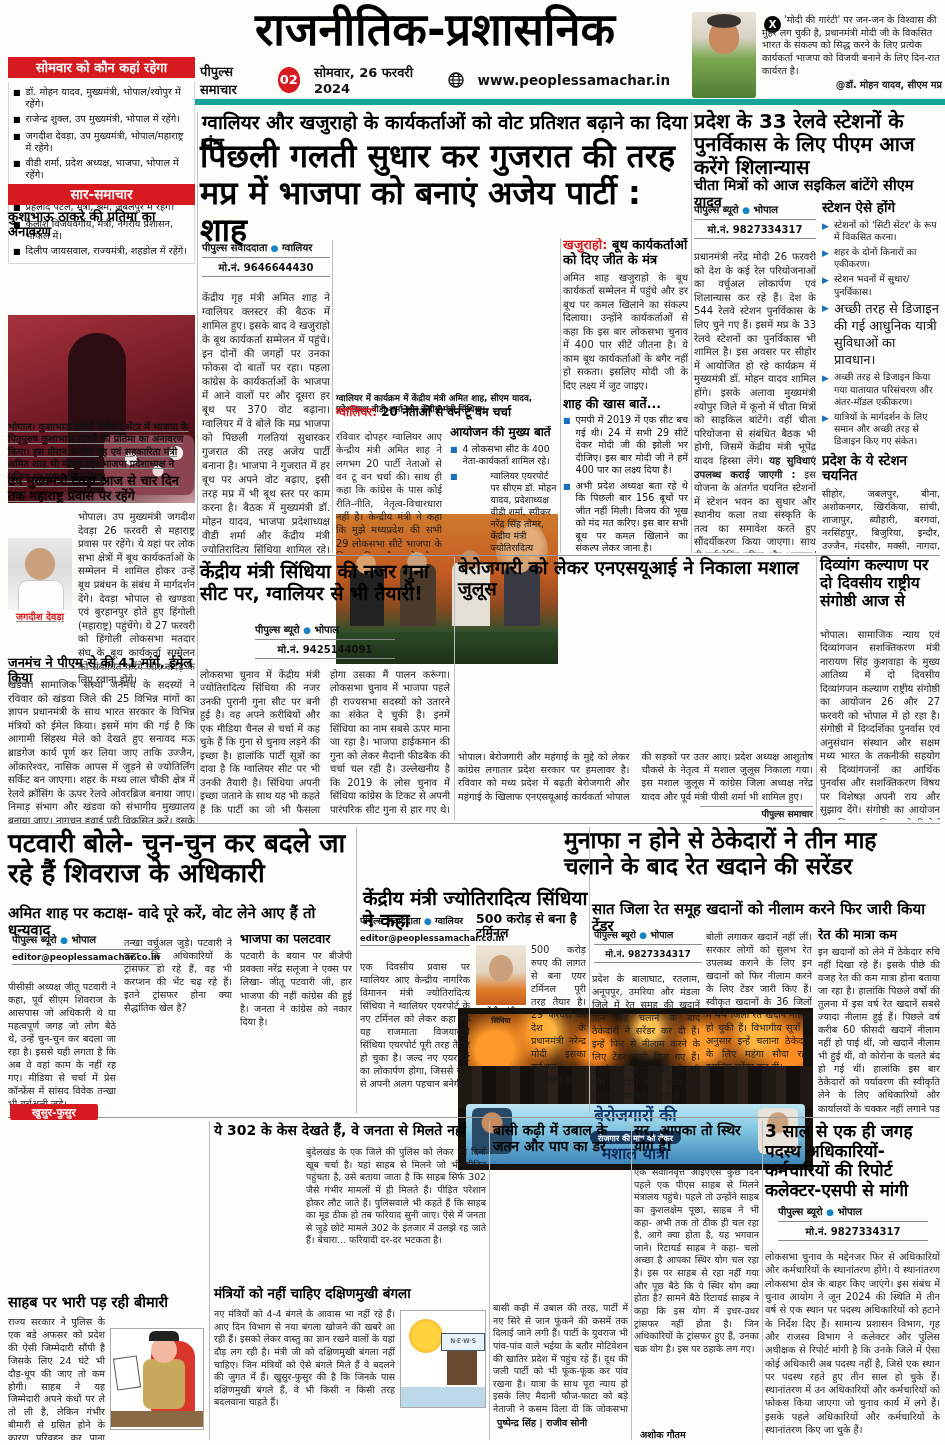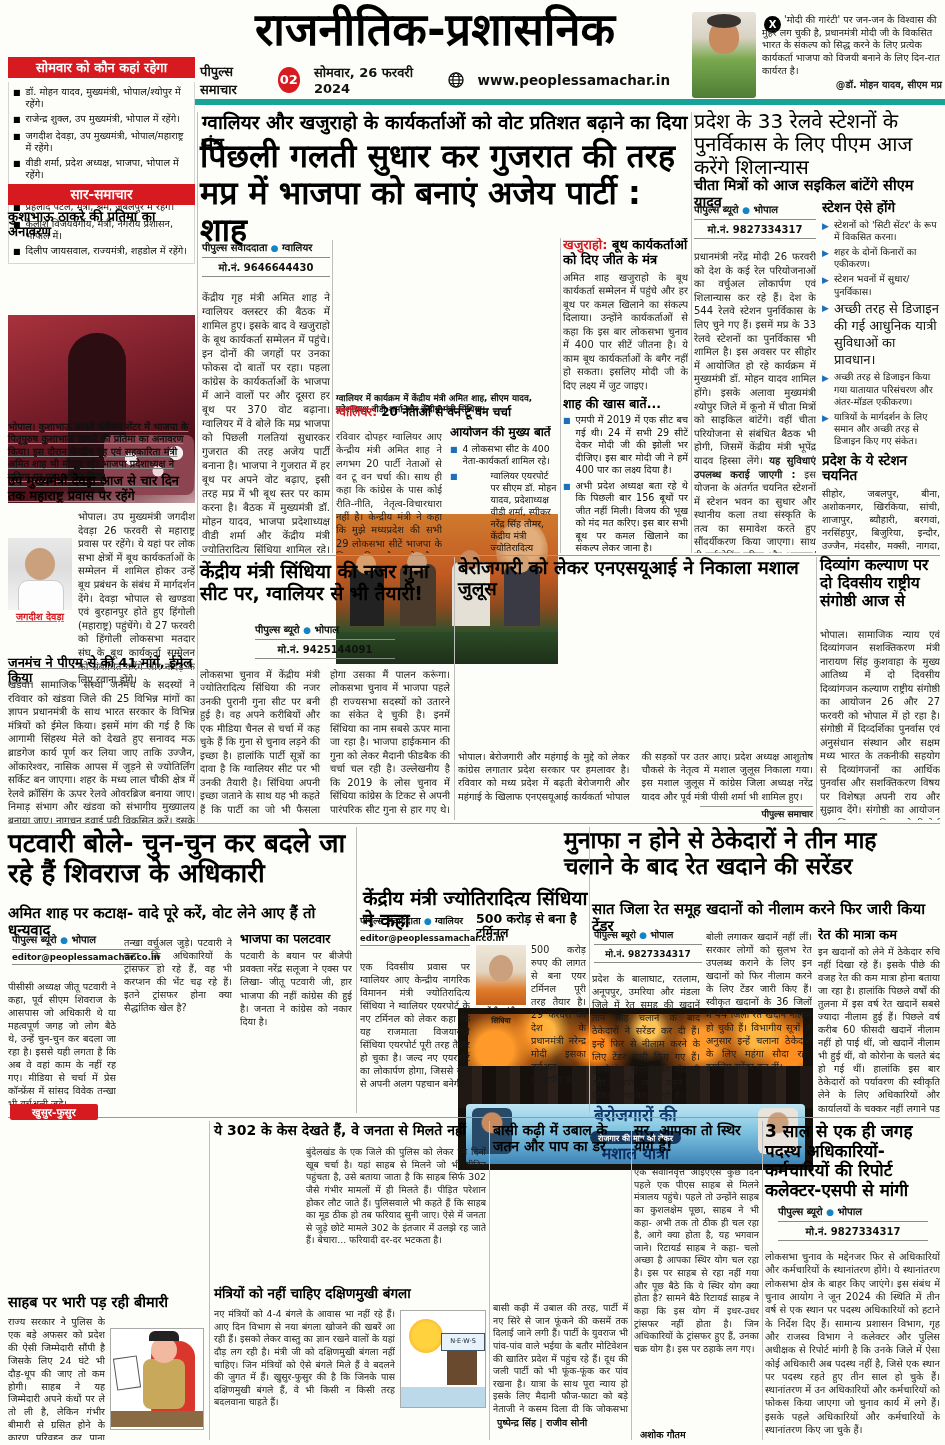--- a/index.html
+++ b/index.html
@@ -170,21 +170,21 @@
         <span class="mk mkb">■</span>
         <span style="font-size:9.6px;line-height:1.3;text-align:justify;">एमपी में 2019 में एक सीट बच गई थी। 24 में सभी 29 सीटें देकर मोदी जी की झोली भर दीजिए। इस बार मोदी जी ने हमें 400 पार का लक्ष्य दिया है।</span>
       </div>
     <div class="li">
         <span class="mk mkb">■</span>
         <span style="font-size:9.6px;line-height:1.3;text-align:justify;">अभी प्रदेश अध्यक्ष बता रहे थे कि पिछली बार 156 बूथों पर जीत नहीं मिली। विजय की भूख को मंद मत करिए। इस बार सभी बूथ पर कमल खिलाने का संकल्प लेकर जाना है।</span>
       </div>
 
   </div>
 
-  <div class="abs hl" style="left:694px;top:110px;width:248px;font-size:20px;font-weight:400;">प्रदेश के 33 रेलवे स्टेशनों के पुनर्विकास के लिए पीएम आज करेंगे शिलान्यास</div>
+  <div class="abs hl" style="left:694px;top:110px;width:248px;font-size:20px;font-weight:700;">प्रदेश के 33 रेलवे स्टेशनों के पुनर्विकास के लिए पीएम आज करेंगे शिलान्यास</div>
   <div class="abs hl" style="left:694px;top:177px;width:248px;font-size:14.5px;font-weight:700;">चीता मित्रों को आज सइकिल बांटेंगे सीएम यादव</div>
   <div class="abs" style="left:694px;top:202px;width:122px;">
     <div class="by"><span>पीपुल्स ब्यूरो</span> <span class="dot">●</span> <span>भोपाल</span></div>
     <div class="phone">मो.नं. 9827334317</div>
   </div>
   <div class="abs bt" style="left:694px;top:250px;width:122px;height:303px;font-size:10px;">
     <span>प्रधानमंत्री नरेंद्र मोदी 26 फरवरी को देश के कई रेल परियोजनाओं का वर्चुअल लोकार्पण एवं शिलान्यास कर रहे हैं। देश के 544 रेलवे स्टेशन पुनर्विकास के लिए चुने गए हैं। इसमें मप्र के 33 रेलवे स्टेशनों का पुनर्विकास भी शामिल है। इस अवसर पर सीहोर में आयोजित हो रहे कार्यक्रम में मुख्यमंत्री डॉ. मोहन यादव शामिल होंगे। इसके अलावा मुख्यमंत्री श्योपुर जिले में कूनो में चीता मित्रों को साइकिल बांटेंगे। वहीं चीता परियोजना से संबंधित बैठक भी होगी, जिसमें केंद्रीय मंत्री भूपेंद्र यादव हिस्सा लेंगे।</span>
     <span style="font-weight:bold;">यह सुविधाएं उपलब्ध कराई जाएगी :</span>
     <span>इस योजना के अंतर्गत चयनित स्टेशनों में स्टेशन भवन का सुधार और स्थानीय कला तथा संस्कृति के तत्व का समावेश करते हुए सौंदर्यीकरण किया जाएगा। साथ ही सर्कुलेटिंग एरिया और आगमन/प्रस्थान बिल्डिंग का भी पुनर्विकास किया जाएगा। जिनमें स्टेशन पहुंच मार्ग के लिए नई सड़कें, पैदल पथ, पार्किंग और सुगम यातायात की सुविधा सुनिश्चित की जाएगी।</span>
   </div>

